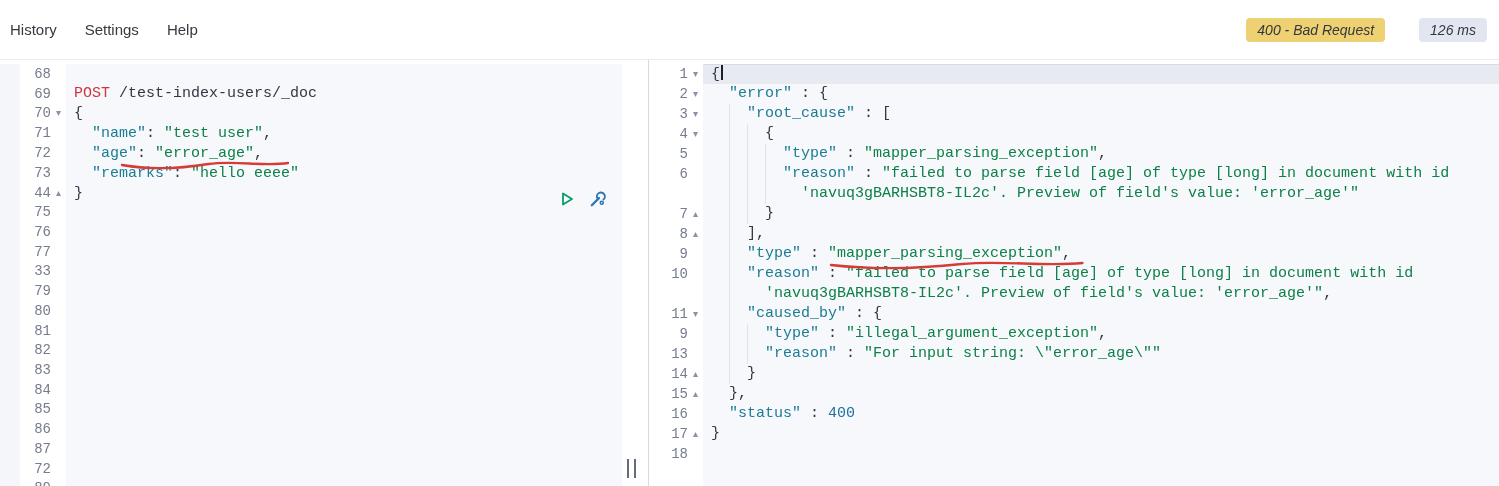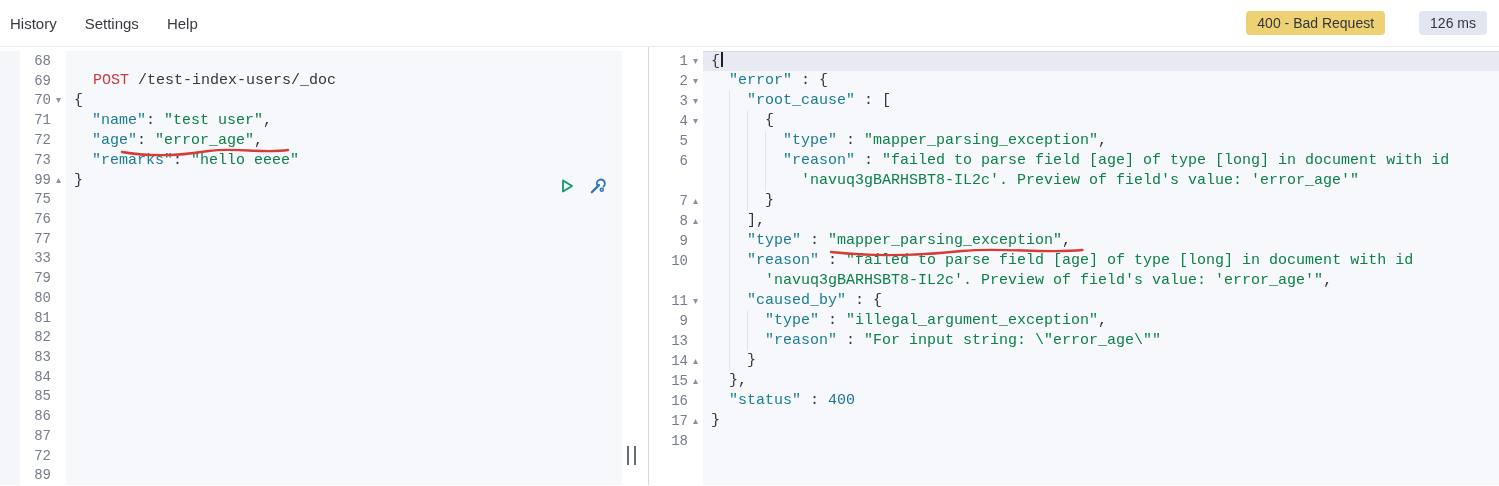--- a/index.html
+++ b/index.html
@@ -1,25 +1,25 @@
 <!DOCTYPE html>
 <html style="--method: #ce3741; --key: #1b7c94; --str: #0e8148; --num: #1e6f9e; --text: #343741; --guide: #dfe3ec; --annotation: #d63c37; --badgeWarn: #eed172; --badgeTime: #e1e6f0;"><head>
 <meta charset="utf-8">
 <style>
   * { margin:0; padding:0; box-sizing:border-box; }
   html,body { width:1499px; height:486px; overflow:hidden; background:#fff;
               font-family:"Liberation Sans", sans-serif; }
   
-  .topbar { height:47px; display:flex; align-items:center; padding:0 12px 0 10px;
+  .topbar { height:60px; display:flex; align-items:center; padding:0 12px 0 10px;
             background:#fff; border-bottom:1px solid #e8ebf2; }
   .menu { display:flex; gap:28px; }
   .menu-item { font-size:15px; color:#36393f; cursor:pointer; }
   .spacer { flex:1; }
   .badges { display:flex; gap:10px; align-items:center; }
-  .badge { font-size:14px; color:#343741; padding:4px 11px; border-radius:4px; white-space:nowrap; }
+  .badge { font-size:14px; color:#343741; padding:4px 11px; border-radius:4px; white-space:nowrap;font-style:italic; }
   .badge-warn { background:var(--badgeWarn,#eed172); }
   .badge-time { background:var(--badgeTime,#e1e6f0);margin-left:24px; }
   
   .console { position:relative; height:438px; display:flex; background:#fff; }
   .panel { height:100%; padding-top:4px; display:flex; position:relative; }
   .panel-left  { width:649px; border-right:1px solid #d5dae5; background:#fff; }
   .panel-right { flex:1; background:#fff; }
   .edge-strip { width:20px; height:100%; background:#f4f6fa; }
   .gutter { display:flex; flex-direction:column; background:#fff; }
   .panel-left  .gutter { width:46px; }
@@ -27,21 +27,21 @@
   .gutter-row { height:20px; display:flex; justify-content:flex-end; align-items:center; }
   .gutter-num { font-family:"Liberation Mono", monospace; font-size:14px; color:#757c8d; }
   .fold { width:15px; text-align:center; font-size:10px; color:#8a93a6; line-height:20px; cursor:pointer; }
   .content { flex:1; background:#f6f8fb; position:relative;
              font-family:"Liberation Mono", monospace; font-size:15px; line-height:20px;
              color:var(--text,#343741); padding-left:8px; cursor:text; }
   .panel-left .content { margin-right:26px; }
   .line { height:20px; white-space:pre; }
   .line.active { background:#e7eaf1; border-top:1px solid #d7dbe4;
                  margin-left:-8px; padding-left:8px; }
-  .tk-m { color:var(--method,#ce3741);margin-left:19px; }
+  .tk-m { color:var(--method,#ce3741); }
   .tk-k { color:var(--key,#1b7c94); }
   .tk-v { color:var(--str,#0e8148); }
   .tk-n { color:var(--num,#1e6f9e); }
   .tk-p,.tk-u,.tk-w { color:var(--text,#343741); }
   .tk-g { display:inline-block; width:18px; height:20px; vertical-align:top;
           border-left:1px solid var(--guide,#dfe3ec); }
   .cursor { display:inline-block; width:1.5px; height:15px; background:#1d1f24;
             vertical-align:-2px; margin-left:1px; }
   .annot { position:absolute; pointer-events:none; }
   
@@ -90,21 +90,21 @@
         </div>
         <div class="gutter-row">
           <span class="gutter-num">72</span>
           <span class="fold"></span>
         </div>
         <div class="gutter-row">
           <span class="gutter-num">73</span>
           <span class="fold"></span>
         </div>
         <div class="gutter-row">
-          <span class="gutter-num">99</span>
+          <span class="gutter-num">44</span>
           <span class="fold">▴</span>
         </div>
         <div class="gutter-row">
           <span class="gutter-num">75</span>
           <span class="fold"></span>
         </div>
         <div class="gutter-row">
           <span class="gutter-num">76</span>
           <span class="fold"></span>
         </div>

